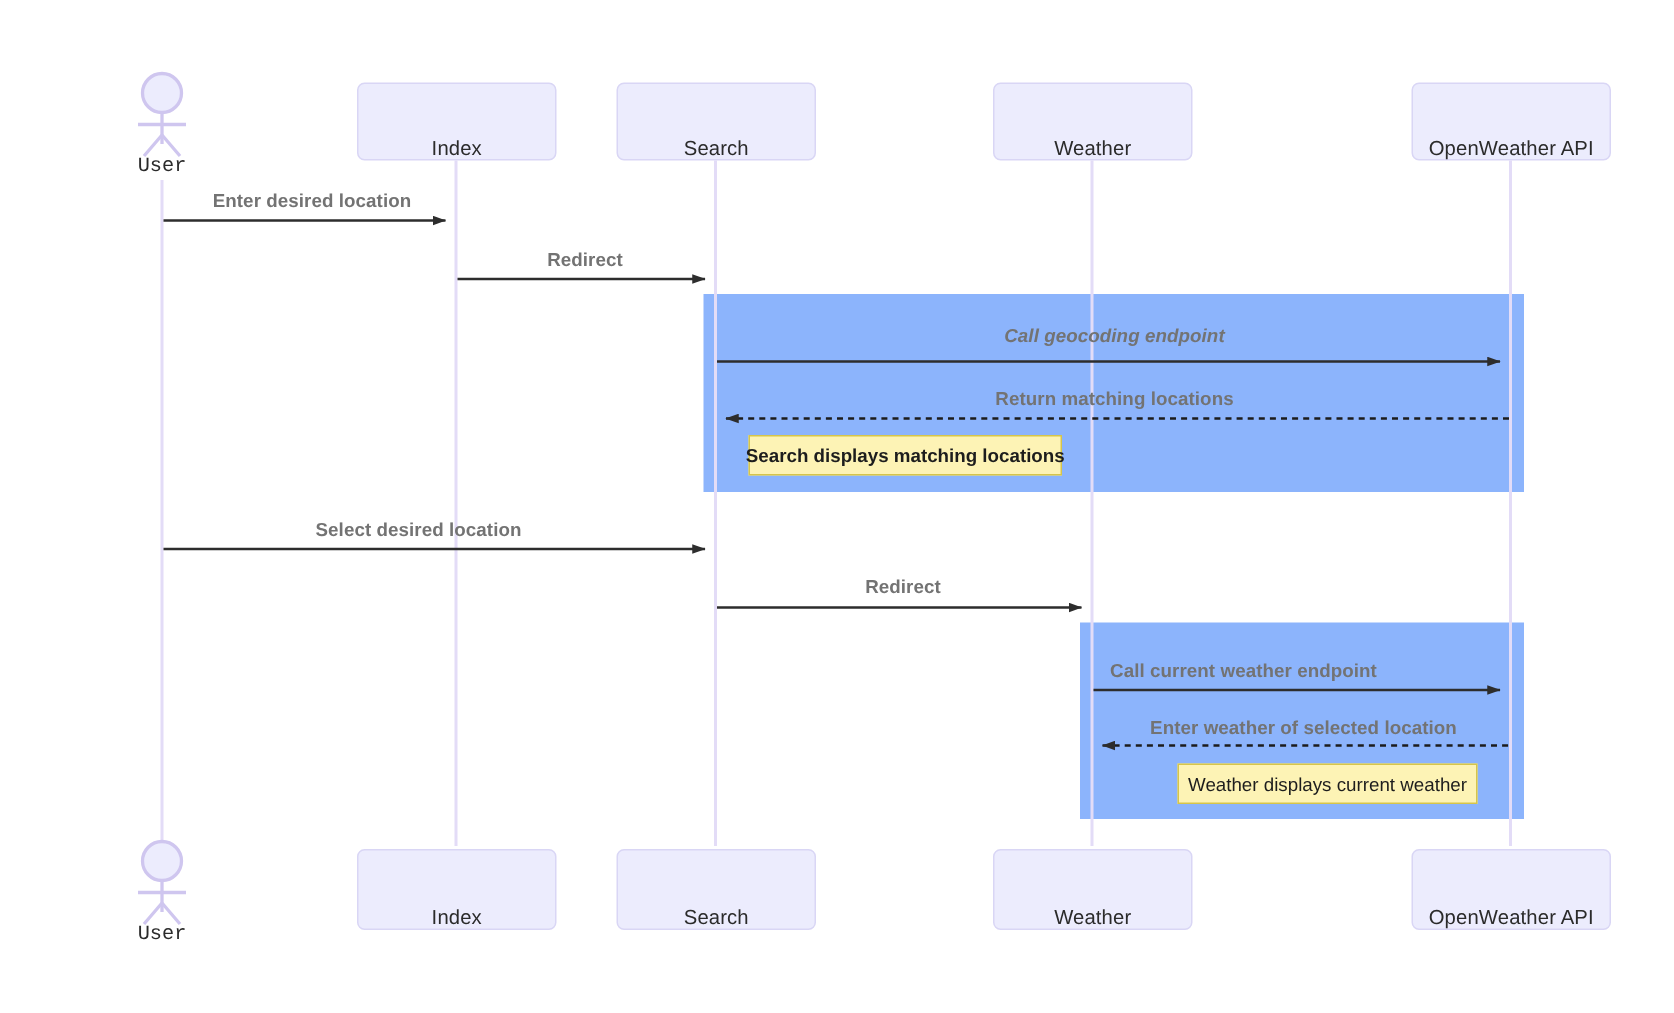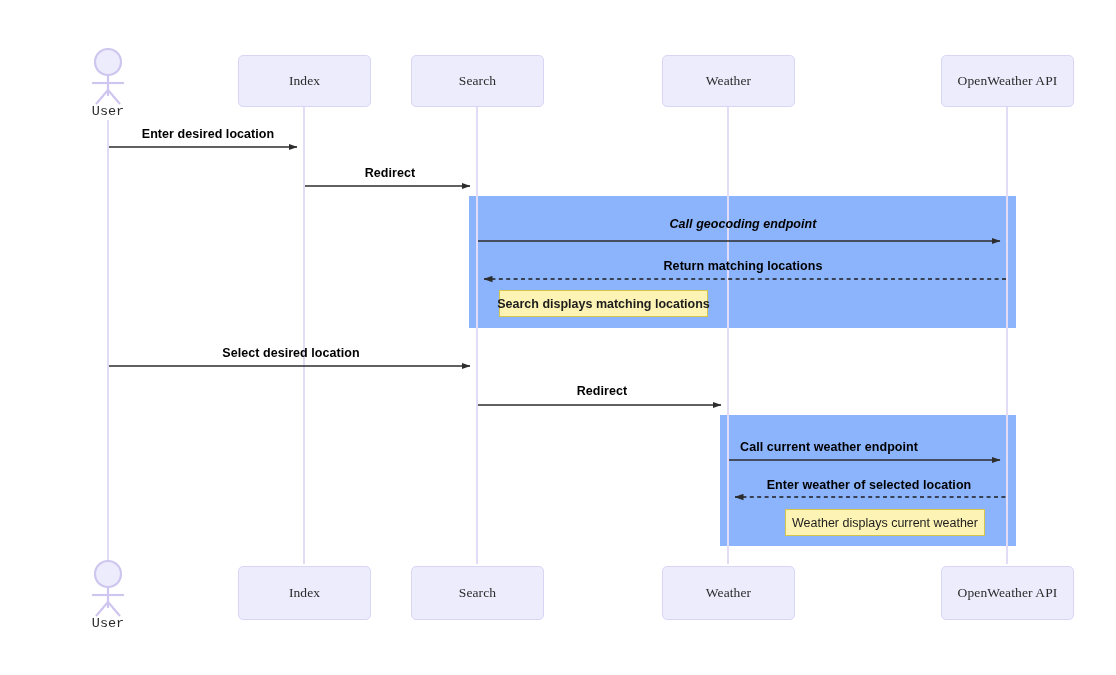--- a/index.html
+++ b/index.html
@@ -32,46 +32,45 @@
     stroke-width: 2;
   }
   
   .part-box {
     position: absolute;
     background: #ececfd;
     border: 1px solid #d9d6f5;
     border-radius: 5px;
     box-sizing: border-box;
     display: flex;
-    align-items: center;
+    align-items: flex-end;
     justify-content: center;
     color: #2b2b2b;
     font-size: 13.5px;
     letter-spacing: 0.1px;
-    font-family: Liberation Serif, serif;
   }
   
   .actor-label {
     position: absolute;
     color: #2b2b2b;
     font-size: 13.5px;
     text-align: center;
     white-space: nowrap;
     font-family: Liberation Mono, monospace;
   }
   
   .activation {
     position: absolute;
     background: #8cb4fc;
     box-sizing: border-box;
   }
   
   .msg-label {
     position: absolute;
-    color: #000000;
+    color: #737373;
     font-size: 12.5px;
     font-weight: bold;
     white-space: nowrap;
     text-align: center;
     letter-spacing: 0.05px;
   }
   
   .note {
     position: absolute;
     background: #fdf3b5;
@@ -200,21 +199,21 @@
     <span>Weather</span>
   </div>
   <div class="part-box" style="left:941px; top:566px; width:133px; height:54px;">
     <span>OpenWeather API</span>
   </div>
 
   <div class="msg-label" style="left:103px; top:127px; width:210px;">Enter desired location</div>
   <div class="msg-label" style="left:300px; top:166px; width:180px;">Redirect</div>
   <div class="msg-label" style="left:473px; top:217px; width:540px;font-style:italic;">Call geocoding endpoint</div>
   <div class="msg-label" style="left:473px; top:259px; width:540px;">Return matching locations</div>
-  <div class="msg-label" style="left:105px; top:346px; width:372px;">Select desired location</div>
+  <div class="msg-label" style="left:93px; top:346px; width:372px;">Select desired location</div>
   <div class="msg-label" style="left:475px; top:384px; width:254px;">Redirect</div>
   <div class="msg-label" style="left:684px; top:440px; width:290px;">Call current weather endpoint</div>
   <div class="msg-label" style="left:724px; top:478px; width:290px;">Enter weather of selected location</div>
 
   <div class="note" style="left:499px; top:290px; width:209px; height:27px;font-weight:bold;">
     <span>Search displays matching locations</span>
   </div>
   <div class="note" style="left:750px; top:509px; width:200px; height:27px;margin-left:35px;">
     <span>Weather displays current weather</span>
   </div>

